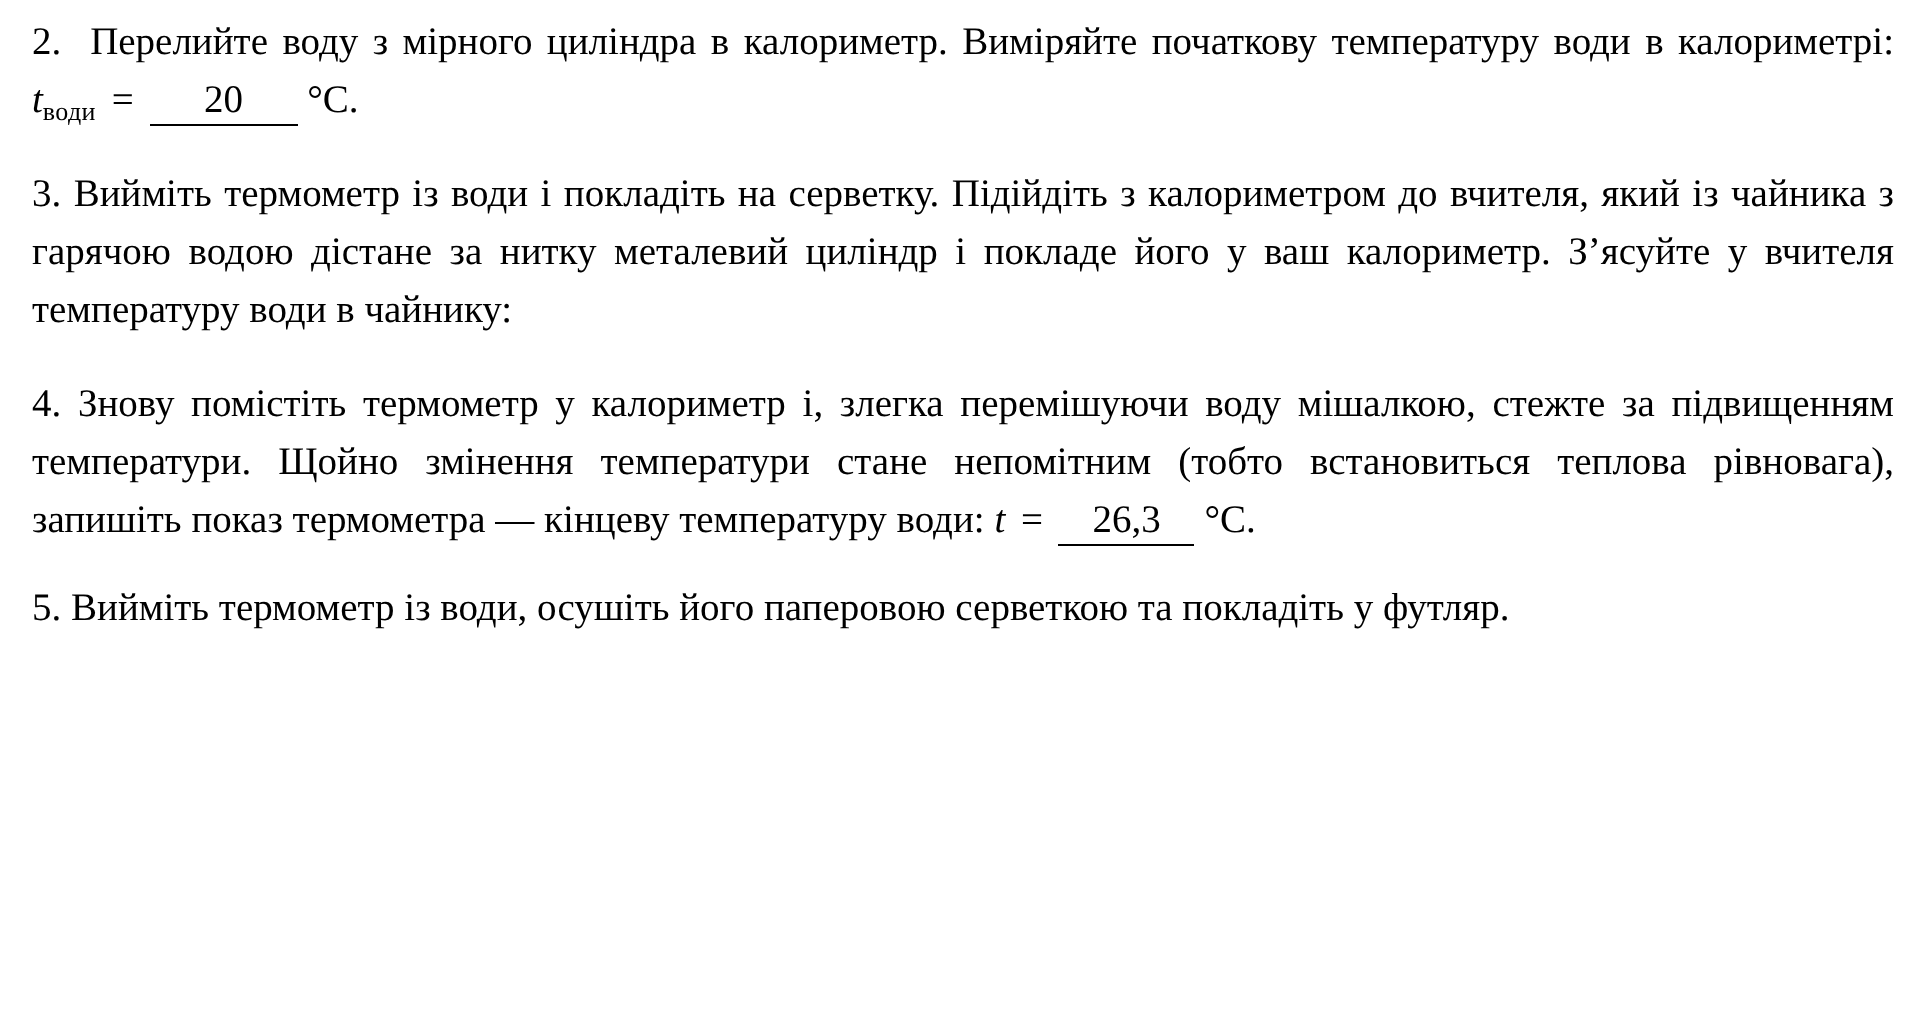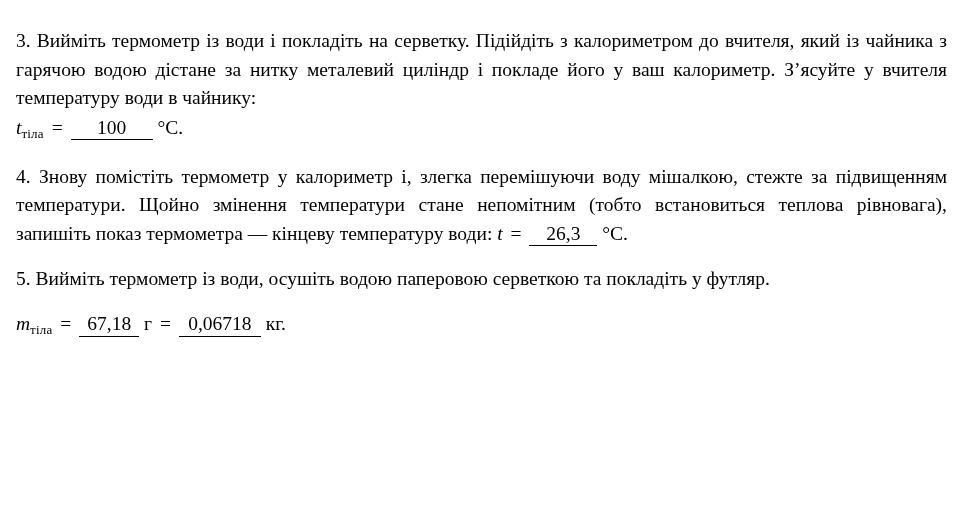--- a/index.html
+++ b/index.html
@@ -64,31 +64,30 @@
     line-height: 1.5;
     margin: 0;
     white-space: nowrap;
   }
 </style>
 </head>
 <body>
 
 <div class="page">
 
+  <p class="para"><span>2.</span>&nbsp; <span>Перелийте воду з мірного циліндра в калориметр. Виміряйте початкову температуру води в калориметрі:</span> <span class="var">t</span><span class="sub">води</span> <span class="eq">=</span> <span class="blank w-mid">20</span> <span class="deg">°C.</span></p>
 
   <div class="gap-lg"></div>
 
   <p class="para"><span>3.</span> <span>Вийміть термометр із води і покладіть на серветку. Підійдіть з калориметром до вчителя, який із чайника з гарячою водою дістане за нитку металевий циліндр і покладе його у ваш калориметр. З’ясуйте у вчителя температуру води в чайнику:</span></p>
-  <p class="formula-line"><span class="var">t</span><span class="sub">тіла</span> <span class="eq">=</span> <span class="blank w-wide">100</span> <span class="deg">°C.</span></p>
 
   <div class="gap-lg"></div>
 
   <p class="para"><span>4.</span> <span>Знову помістіть термометр у калориметр і, злегка перемішуючи воду мішалкою, стежте за підвищенням температури. Щойно змінення температури стане непомітним (тобто встановиться теплова рівновага), запишіть показ термометра — кінцеву температуру води:</span> <span class="var">t</span> <span class="eq">=</span> <span class="blank w-narrow">26,3</span> <span class="deg">°C.</span></p>
 
   <div class="gap-md"></div>
 
-  <p class="para"><span>5.</span> <span>Вийміть термометр із води, осушіть водою паперовою серветкою та покладіть у футляр.</span></p>
+  <p class="para"><span>5.</span> <span>Вийміть термометр із води, осушіть його паперовою серветкою та покладіть у футляр.</span></p>
 
   <div class="gap-md"></div>
 
-  <p class="formula-line"><span class="var">m</span><span class="sub">тіла</span> <span class="eq">=</span> <span class="blank w-small">67,18</span> <span>г</span> <span class="eq">=</span> <span class="blank w-wide">0,06718</span> <span>кг.</span></p>
 
 </div>
 
 </body></html>

